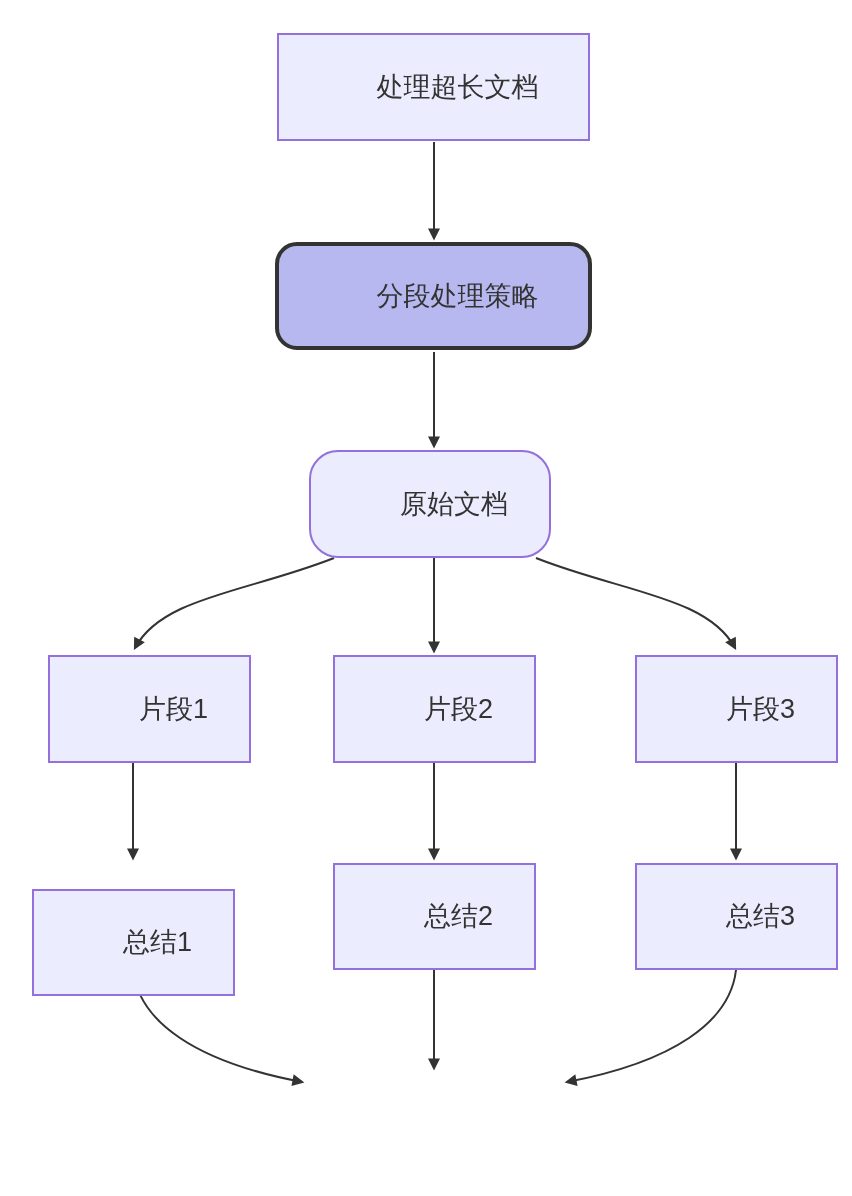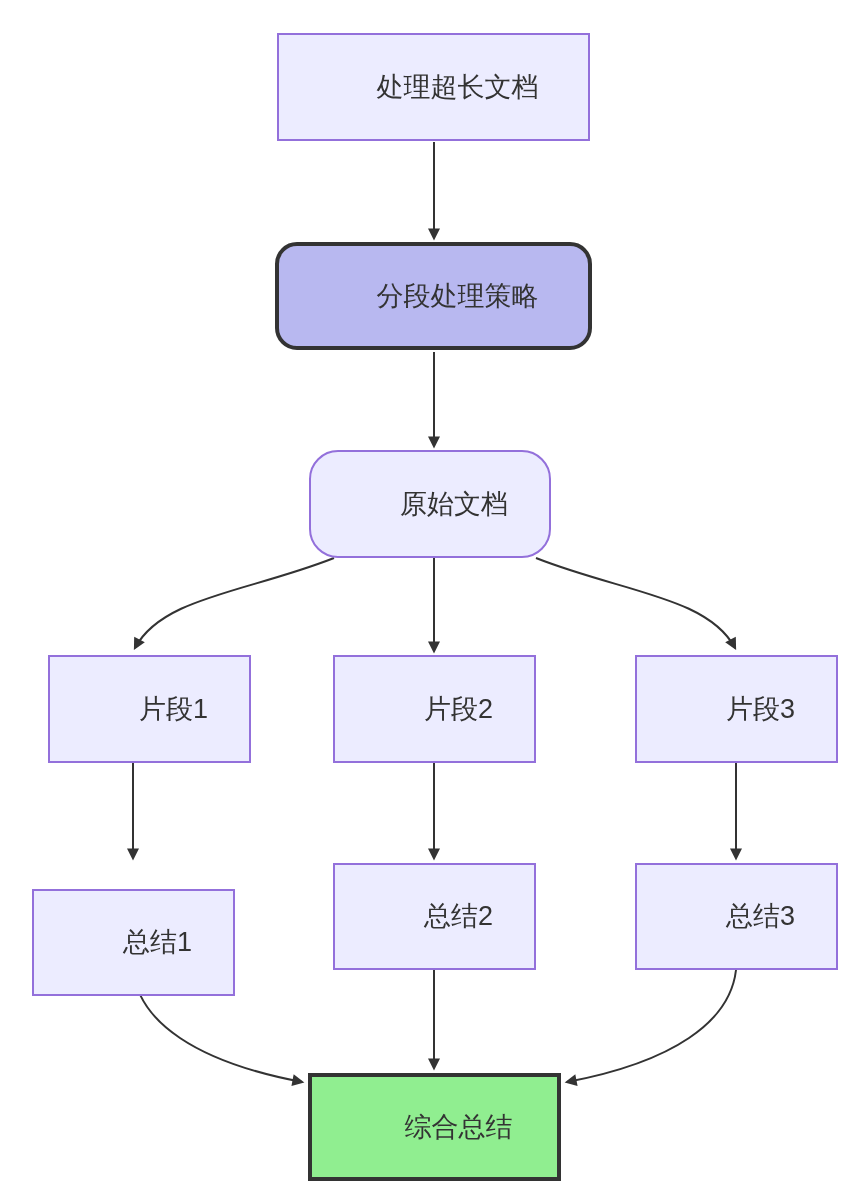--- a/index.html
+++ b/index.html
@@ -117,17 +117,14 @@
   </div>
 
   <div id="n-sum2" class="node node-default">
     <span>总结2</span>
   </div>
 
   <div id="n-sum3" class="node node-default">
     <span>总结3</span>
   </div>
 
-  <div id="n-final" class="node node-result">
-    <span>综合总结</span>
-  </div>
 
 </div>
 
 </body></html>

